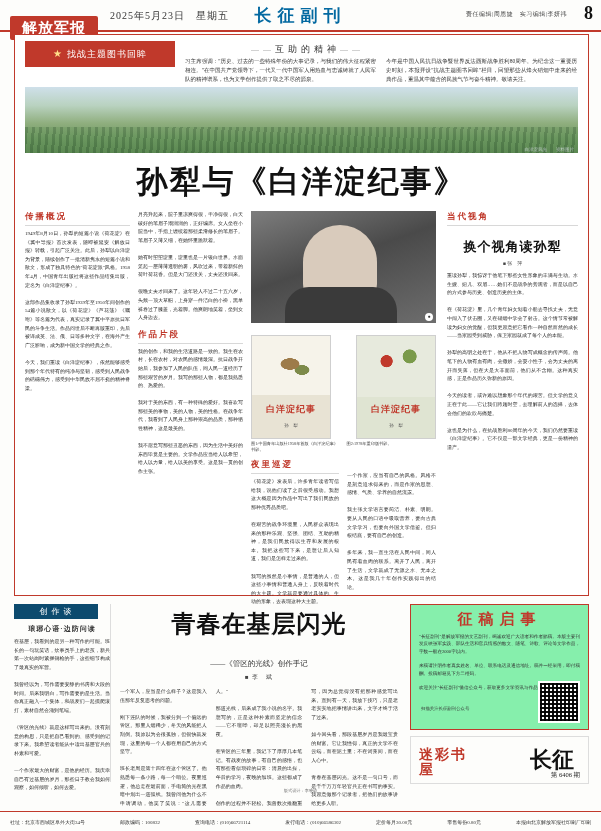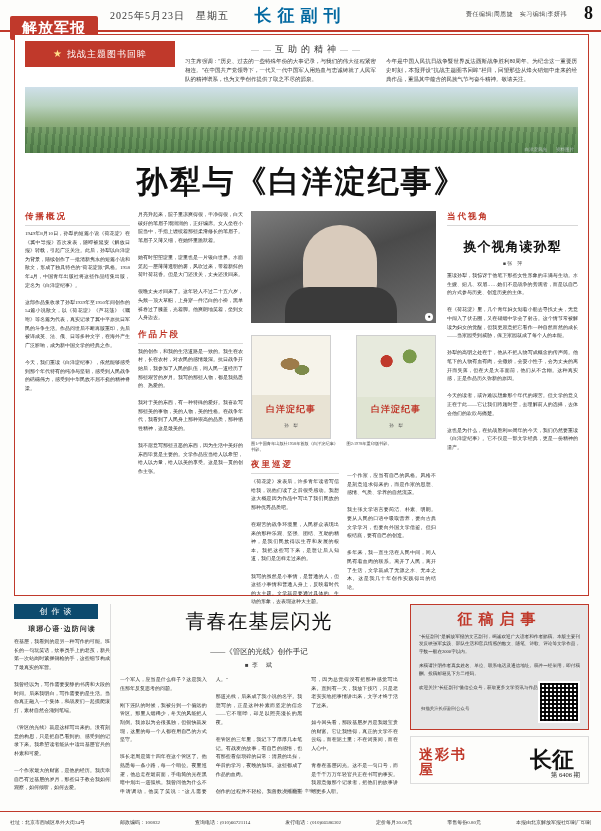--- a/index.html
+++ b/index.html
@@ -62,26 +62,26 @@
   .col-mid3{position:absolute;left:322px;top:248px;width:89px;}
   .col-right{position:absolute;left:422px;top:0;width:131px;}
   .r-title{font-size:13px;font-weight:bold;color:#111;text-align:center;letter-spacing:1px;margin:12px 0 4px;}
   .r-by{font-size:5px;color:#444;text-align:center;margin-bottom:6px;}
   
   .lower{position:absolute;left:14px;top:604px;width:573px;height:180px;}
   .lw-left{position:absolute;left:0;top:0;width:96px;height:178px;border-right:1px solid #ddd;}
   .lw-badge{width:84px;height:15px;background:#0c4a6e;color:#fff;font-size:8px;line-height:15px;text-align:center;letter-spacing:1px;}
   .lw-sub{font-size:7px;font-weight:bold;color:#333;text-align:center;margin:5px 0 4px;letter-spacing:1px;}
   .lw-center{position:absolute;left:106px;top:0;width:278px;}
-  .lw-title{font-size:20px;font-weight:normal;text-align:center;color:#111;letter-spacing:1px;margin-top:4px;}
-  .lw-stitle{font-size:7.5px;text-align:center;color:#333;margin-top:12px;font-family:Liberation Serif, serif;}
+  .lw-title{font-size:24px;font-weight:bold;text-align:center;color:#111;letter-spacing:1px;margin-top:4px;}
+  .lw-stitle{font-size:7.5px;text-align:center;color:#333;margin-top:19px;font-family:Liberation Serif, serif;}
   .lw-by{font-size:6px;text-align:center;color:#444;margin:4px 0 6px;letter-spacing:1px;}
   .lw-cols{column-count:3;column-gap:9px;font-size:5px;line-height:1.72;text-align:justify;color:#2b2b2b;}
   
-  .adbox{position:absolute;left:396px;top:0;width:177px;height:124px;border:1.5px solid #c0392b;background:#e5e5e5;}
+  .adbox{position:absolute;left:396px;top:0;width:177px;height:124px;border:1.5px solid #c0392b;background:#86efac;}
   .ad-title{text-align:center;font-size:15px;font-weight:bold;color:#c0392b;letter-spacing:6px;margin-top:5px;}
   .ad-body{font-size:4.6px;line-height:1.6;color:#333;padding:4px 8px;text-align:justify;}
   .ad-qr{position:absolute;right:8px;bottom:6px;width:38px;height:38px;background:
       repeating-linear-gradient(0deg,#111 0 2px,#fff 2px 4px),
       repeating-linear-gradient(90deg,#111 0 2px,#fff 2px 4px);background-blend-mode:multiply;border:2px solid #fff;}
   .ad-qr-cap{position:absolute;left:10px;bottom:18px;font-size:4.4px;color:#333;}
   .shop{position:absolute;left:396px;top:132px;width:177px;height:46px;border:1px solid #ddd;}
   .shop-name{position:absolute;left:8px;top:10px;font-size:14px;font-weight:bold;color:#c0392b;letter-spacing:2px;line-height:1.1;width:52px;}
   .shop-logo{position:absolute;right:14px;top:8px;font-size:22px;font-weight:bold;color:#111;font-family:"Liberation Serif",serif;}
   .issue{position:absolute;right:8px;bottom:3px;font-size:6.5px;color:#222;}

